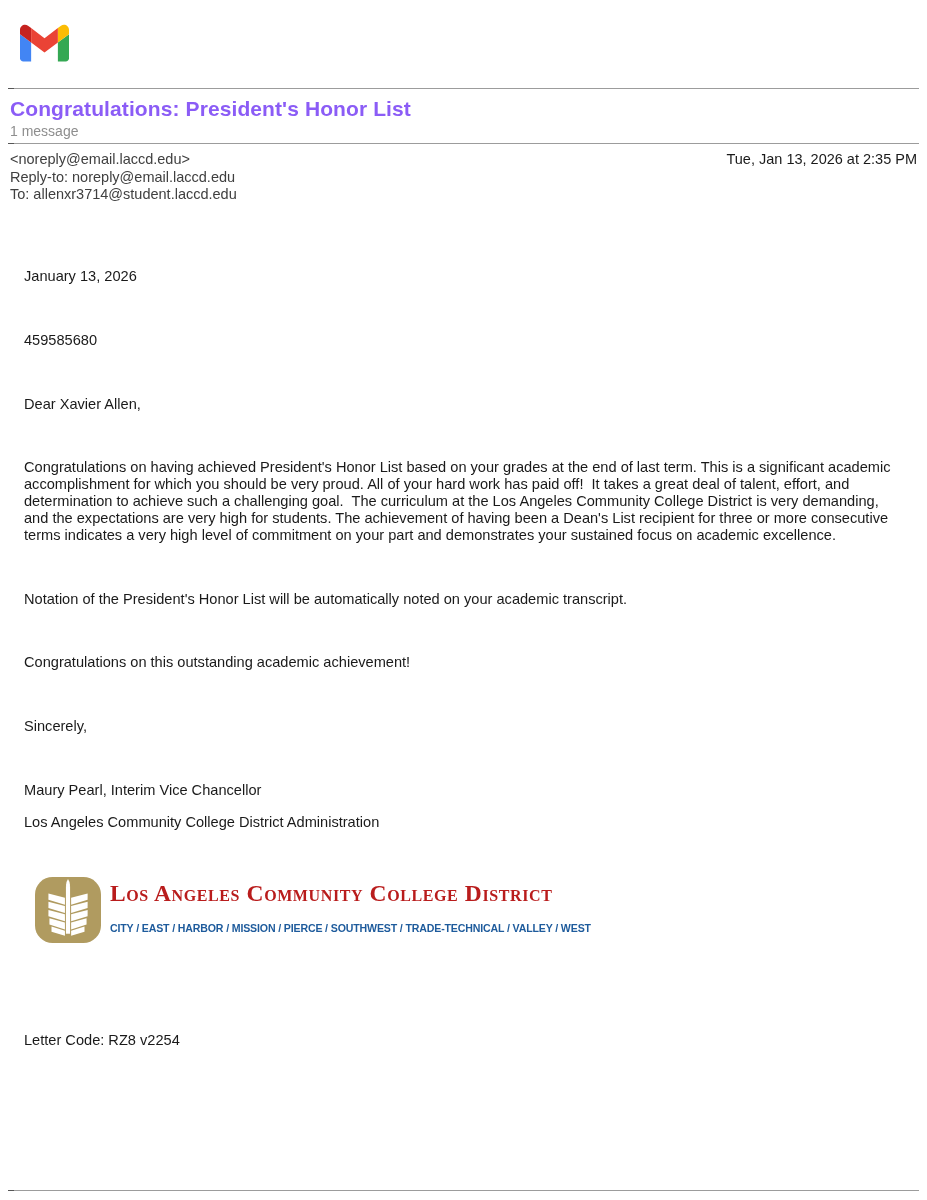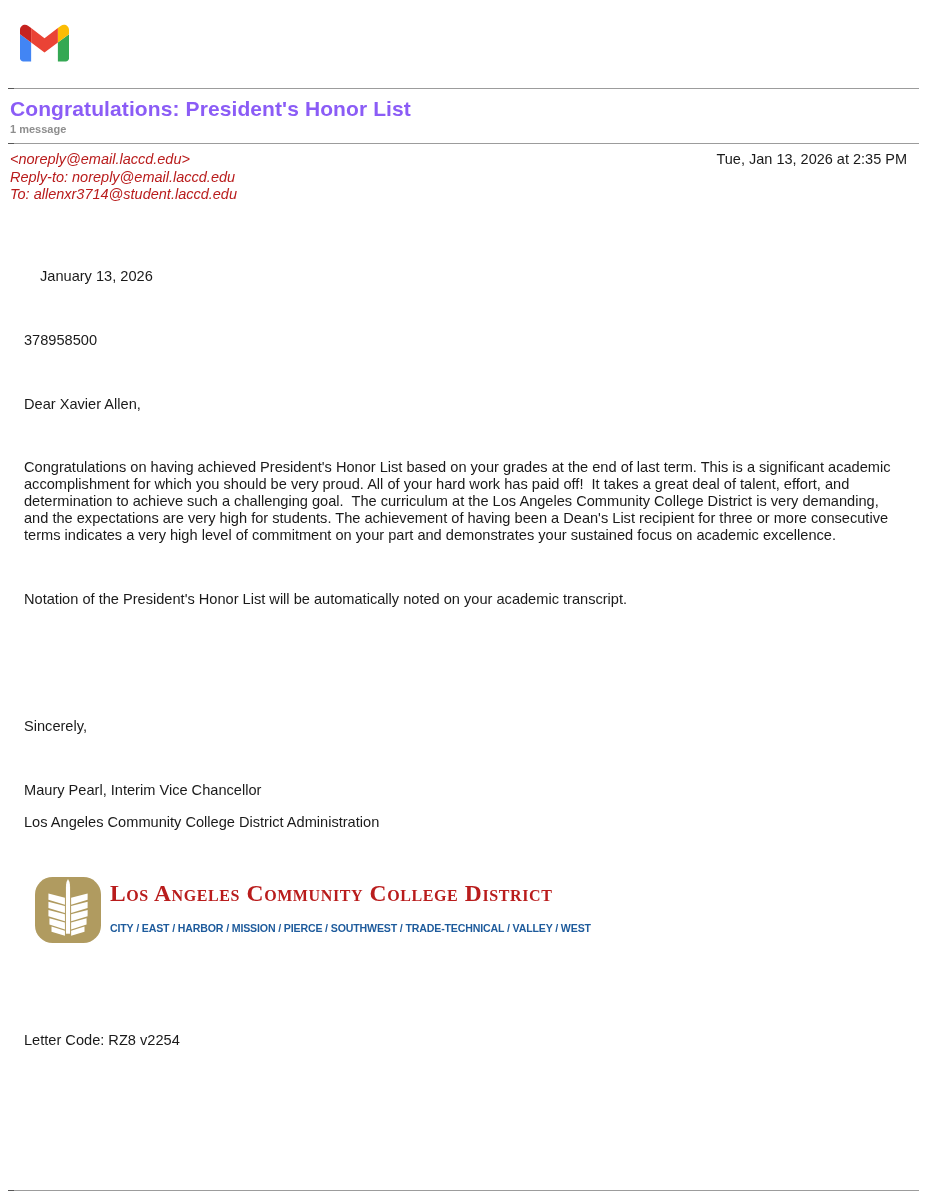--- a/index.html
+++ b/index.html
@@ -20,38 +20,38 @@
   .rule-top{top:88px;}
   .rule-under-title{top:143px;}
   .rule-bottom{top:1190px;}
   .gmail-logo{position:absolute;left:20px;top:24px;width:49px;height:38px;}
   .subject{
     position:absolute;left:10px;top:97px;margin:0;
     font-size:21px;font-weight:700;color:#8b5cf6;letter-spacing:0.1px;
   }
   .msg-count{
     position:absolute;left:10px;top:123px;
-    font-size:11px;color:#8e8e8e;font-weight:bold;
+    font-size:14px;color:#8e8e8e;
   }
   .meta{
     position:absolute;left:10px;top:151px;
-    font-size:14.5px;line-height:17.5px;color:#b91c1c;font-style:italic;
+    font-size:14.5px;line-height:17.5px;color:#404040;
   }
   .meta-date{
-    position:absolute;right:20px;top:151px;
+    position:absolute;right:10px;top:151px;
     font-size:14.5px;color:#1a1a1a;
   }
   .bodyline{
     position:absolute;left:24px;
     font-size:14.6px;line-height:17px;color:#1a1a1a;
   }
   .para{
     width:879px;white-space:pre-wrap;
   }
-  .pos-date1{top:268px;margin-left:16px;}
+  .pos-date1{top:268px;}
   .pos-id{top:332px;}
   .pos-dear{top:396px;text-align:center;}
   .pos-para1{top:459px;}
   .pos-para2{top:591px;}
   .pos-para3{top:654px;}
   .pos-sincerely{top:718px;}
   .pos-name{top:782px;}
   .pos-org{top:814px;text-align:right;}
   .pos-code{top:1032px;}
   .laccd{
@@ -102,24 +102,25 @@
   <div class="rule rule-under-title"></div>
 
   <div class="meta">
     <div>&lt;noreply@email.laccd.edu&gt;</div>
     <div>Reply-to: noreply@email.laccd.edu</div>
     <div>To: allenxr3714@student.laccd.edu</div>
   </div>
   <div class="meta-date">Tue, Jan 13, 2026 at 2:35 PM</div>
 
   <div class="bodyline pos-date1">January 13, 2026</div>
-  <div class="bodyline pos-id">378958500</div>
+  <div class="bodyline pos-id">459585680</div>
   <div class="bodyline pos-dear">Dear Xavier Allen,</div>
   <div class="bodyline para pos-para1">Congratulations on having achieved President's Honor List based on your grades at the end of last term. This is a significant academic accomplishment for which you should be very proud. All of your hard work has paid off!  It takes a great deal of talent, effort, and determination to achieve such a challenging goal.  The curriculum at the Los Angeles Community College District is very demanding, and the expectations are very high for students. The achievement of having been a Dean's List recipient for three or more consecutive terms indicates a very high level of commitment on your part and demonstrates your sustained focus on academic excellence.</div>
   <div class="bodyline para pos-para2">Notation of the President's Honor List will be automatically noted on your academic transcript.</div>
+  <div class="bodyline para pos-para3">Congratulations on this outstanding academic achievement!</div>
   <div class="bodyline pos-sincerely">Sincerely,</div>
   <div class="bodyline pos-name">Maury Pearl, Interim Vice Chancellor</div>
   <div class="bodyline pos-org">Los Angeles Community College District Administration</div>
 
   <div class="laccd">
     <div class="laccd-emblem">
       <svg viewBox="0 0 64 64" width="66" height="66" aria-hidden="true">
         <rect x="0" y="0" width="64" height="64" rx="17" fill="#b09b60"></rect>
         <rect x="30" y="9" width="4" height="46" fill="#ffffff"></rect>
         <path d="M32 2 Q36 8 32 15 Q28 8 32 2 Z" fill="#ffffff"></path>

